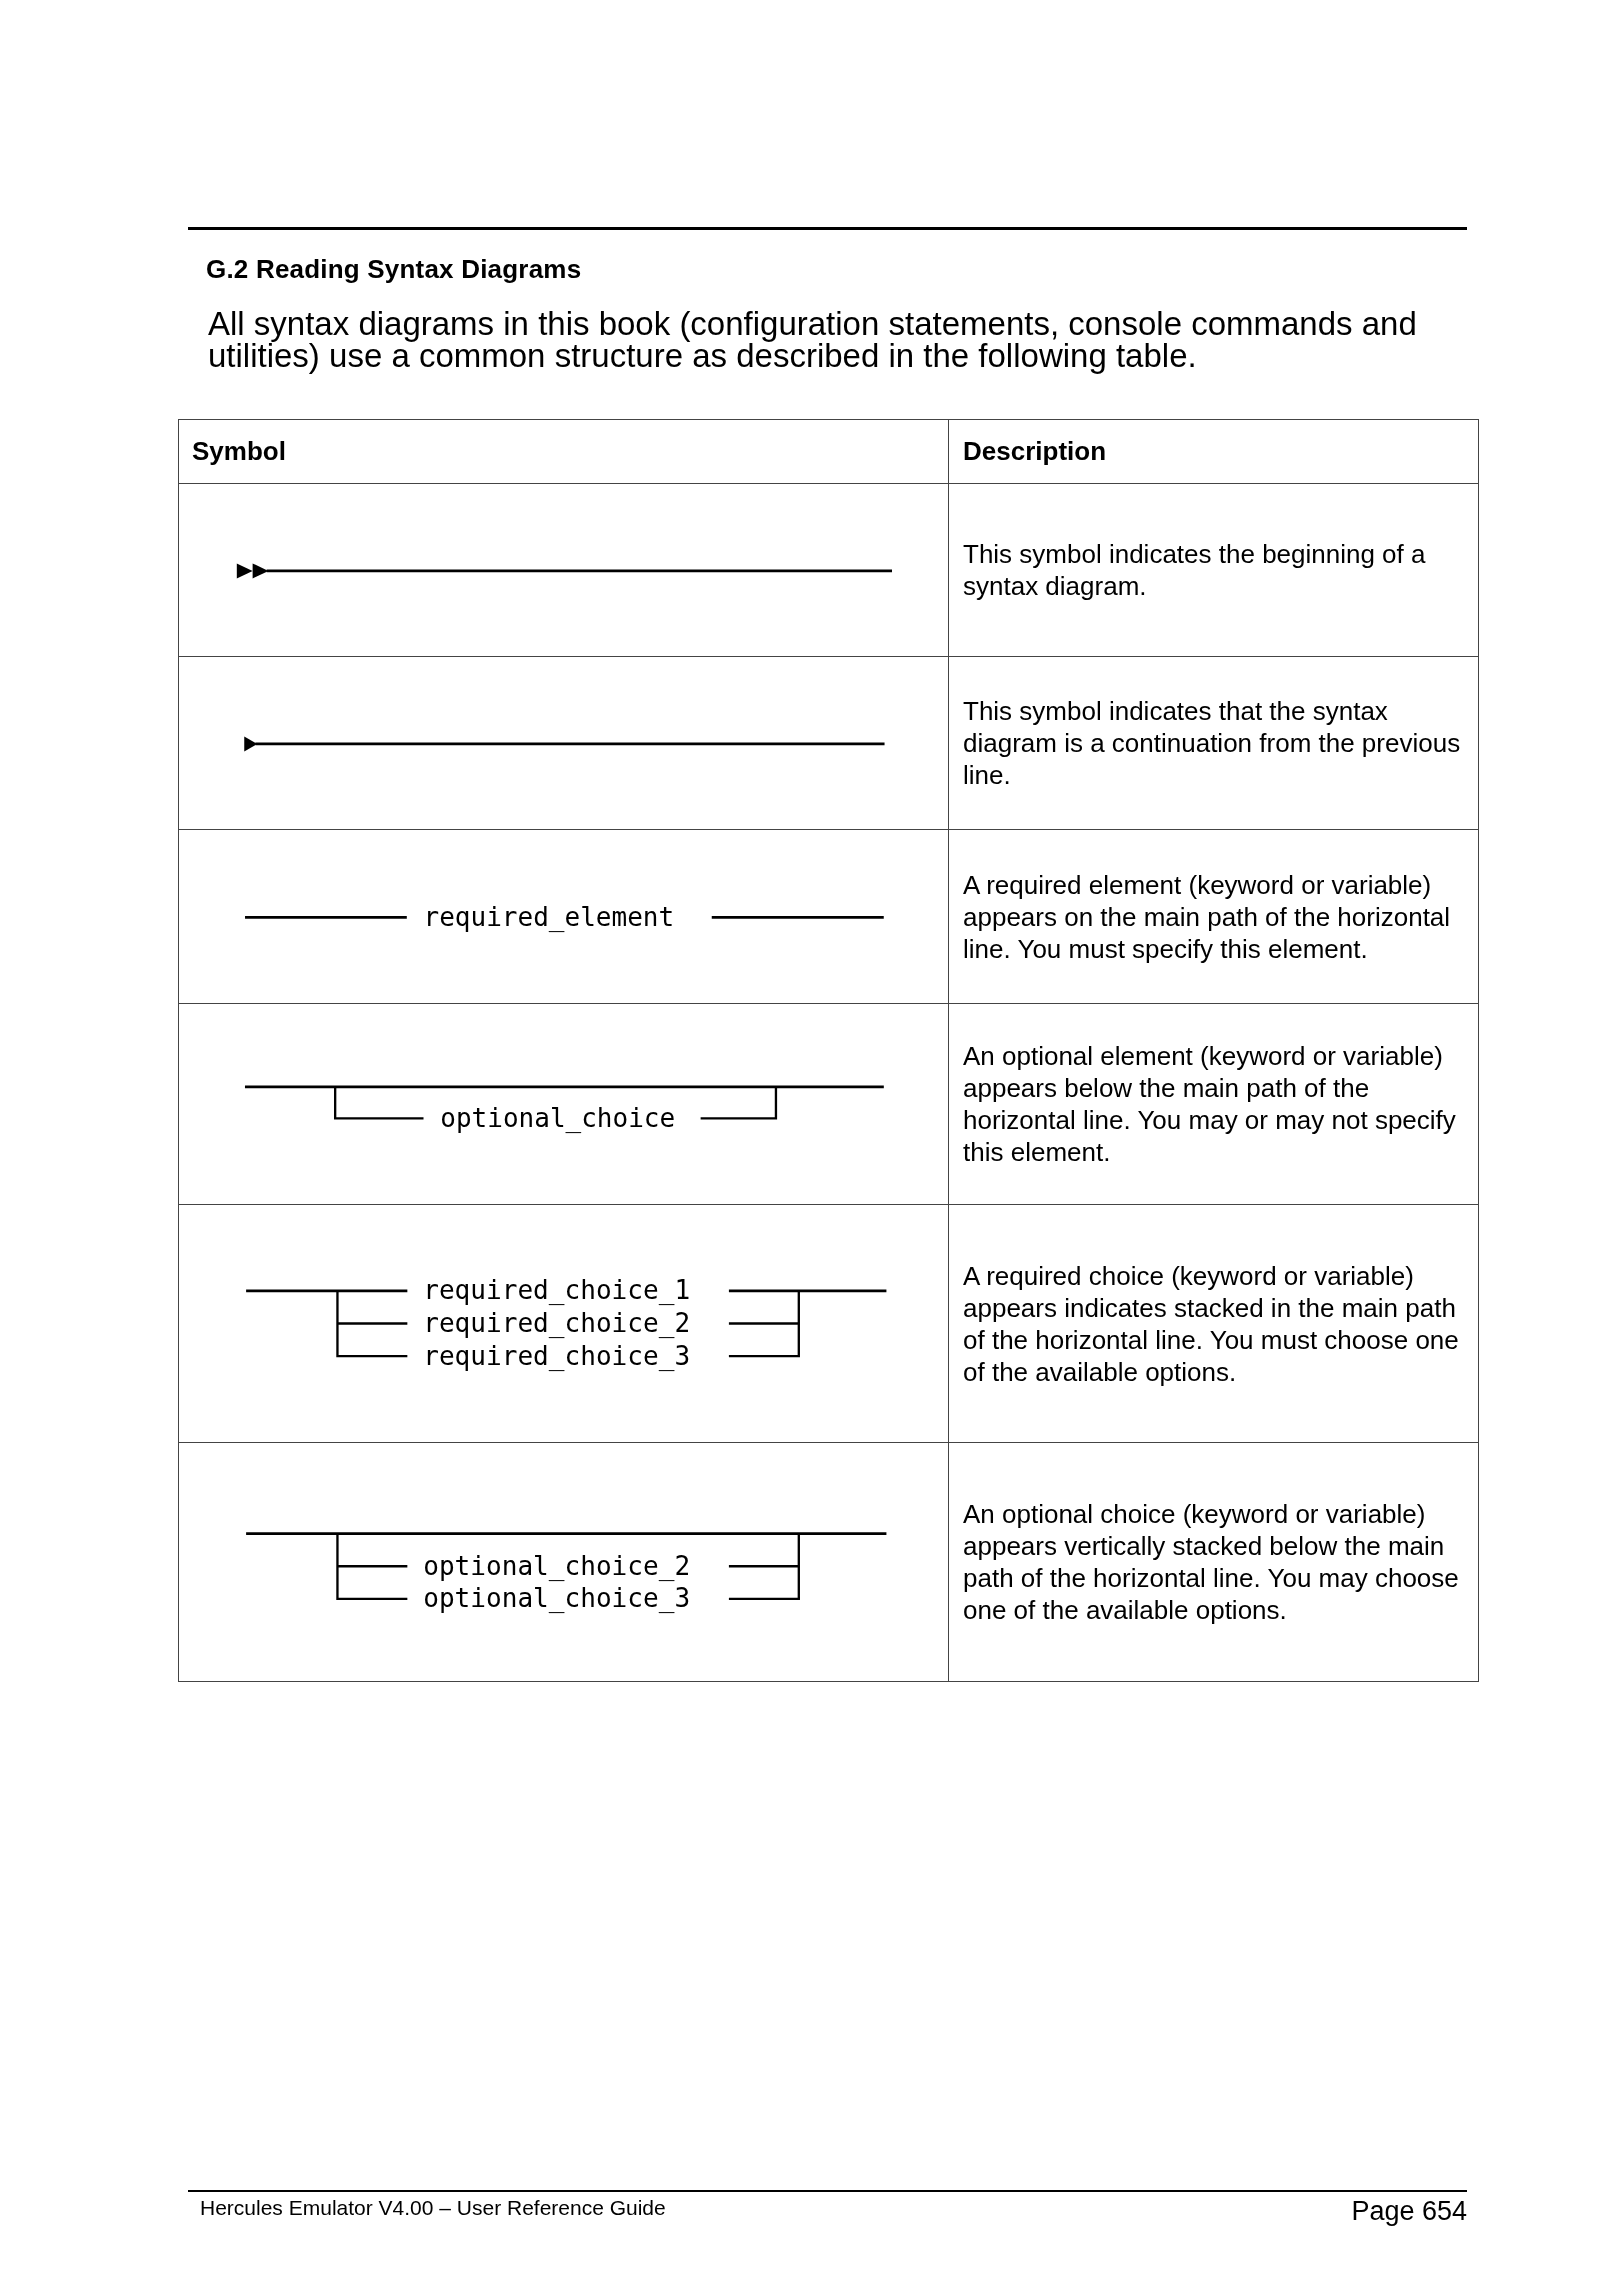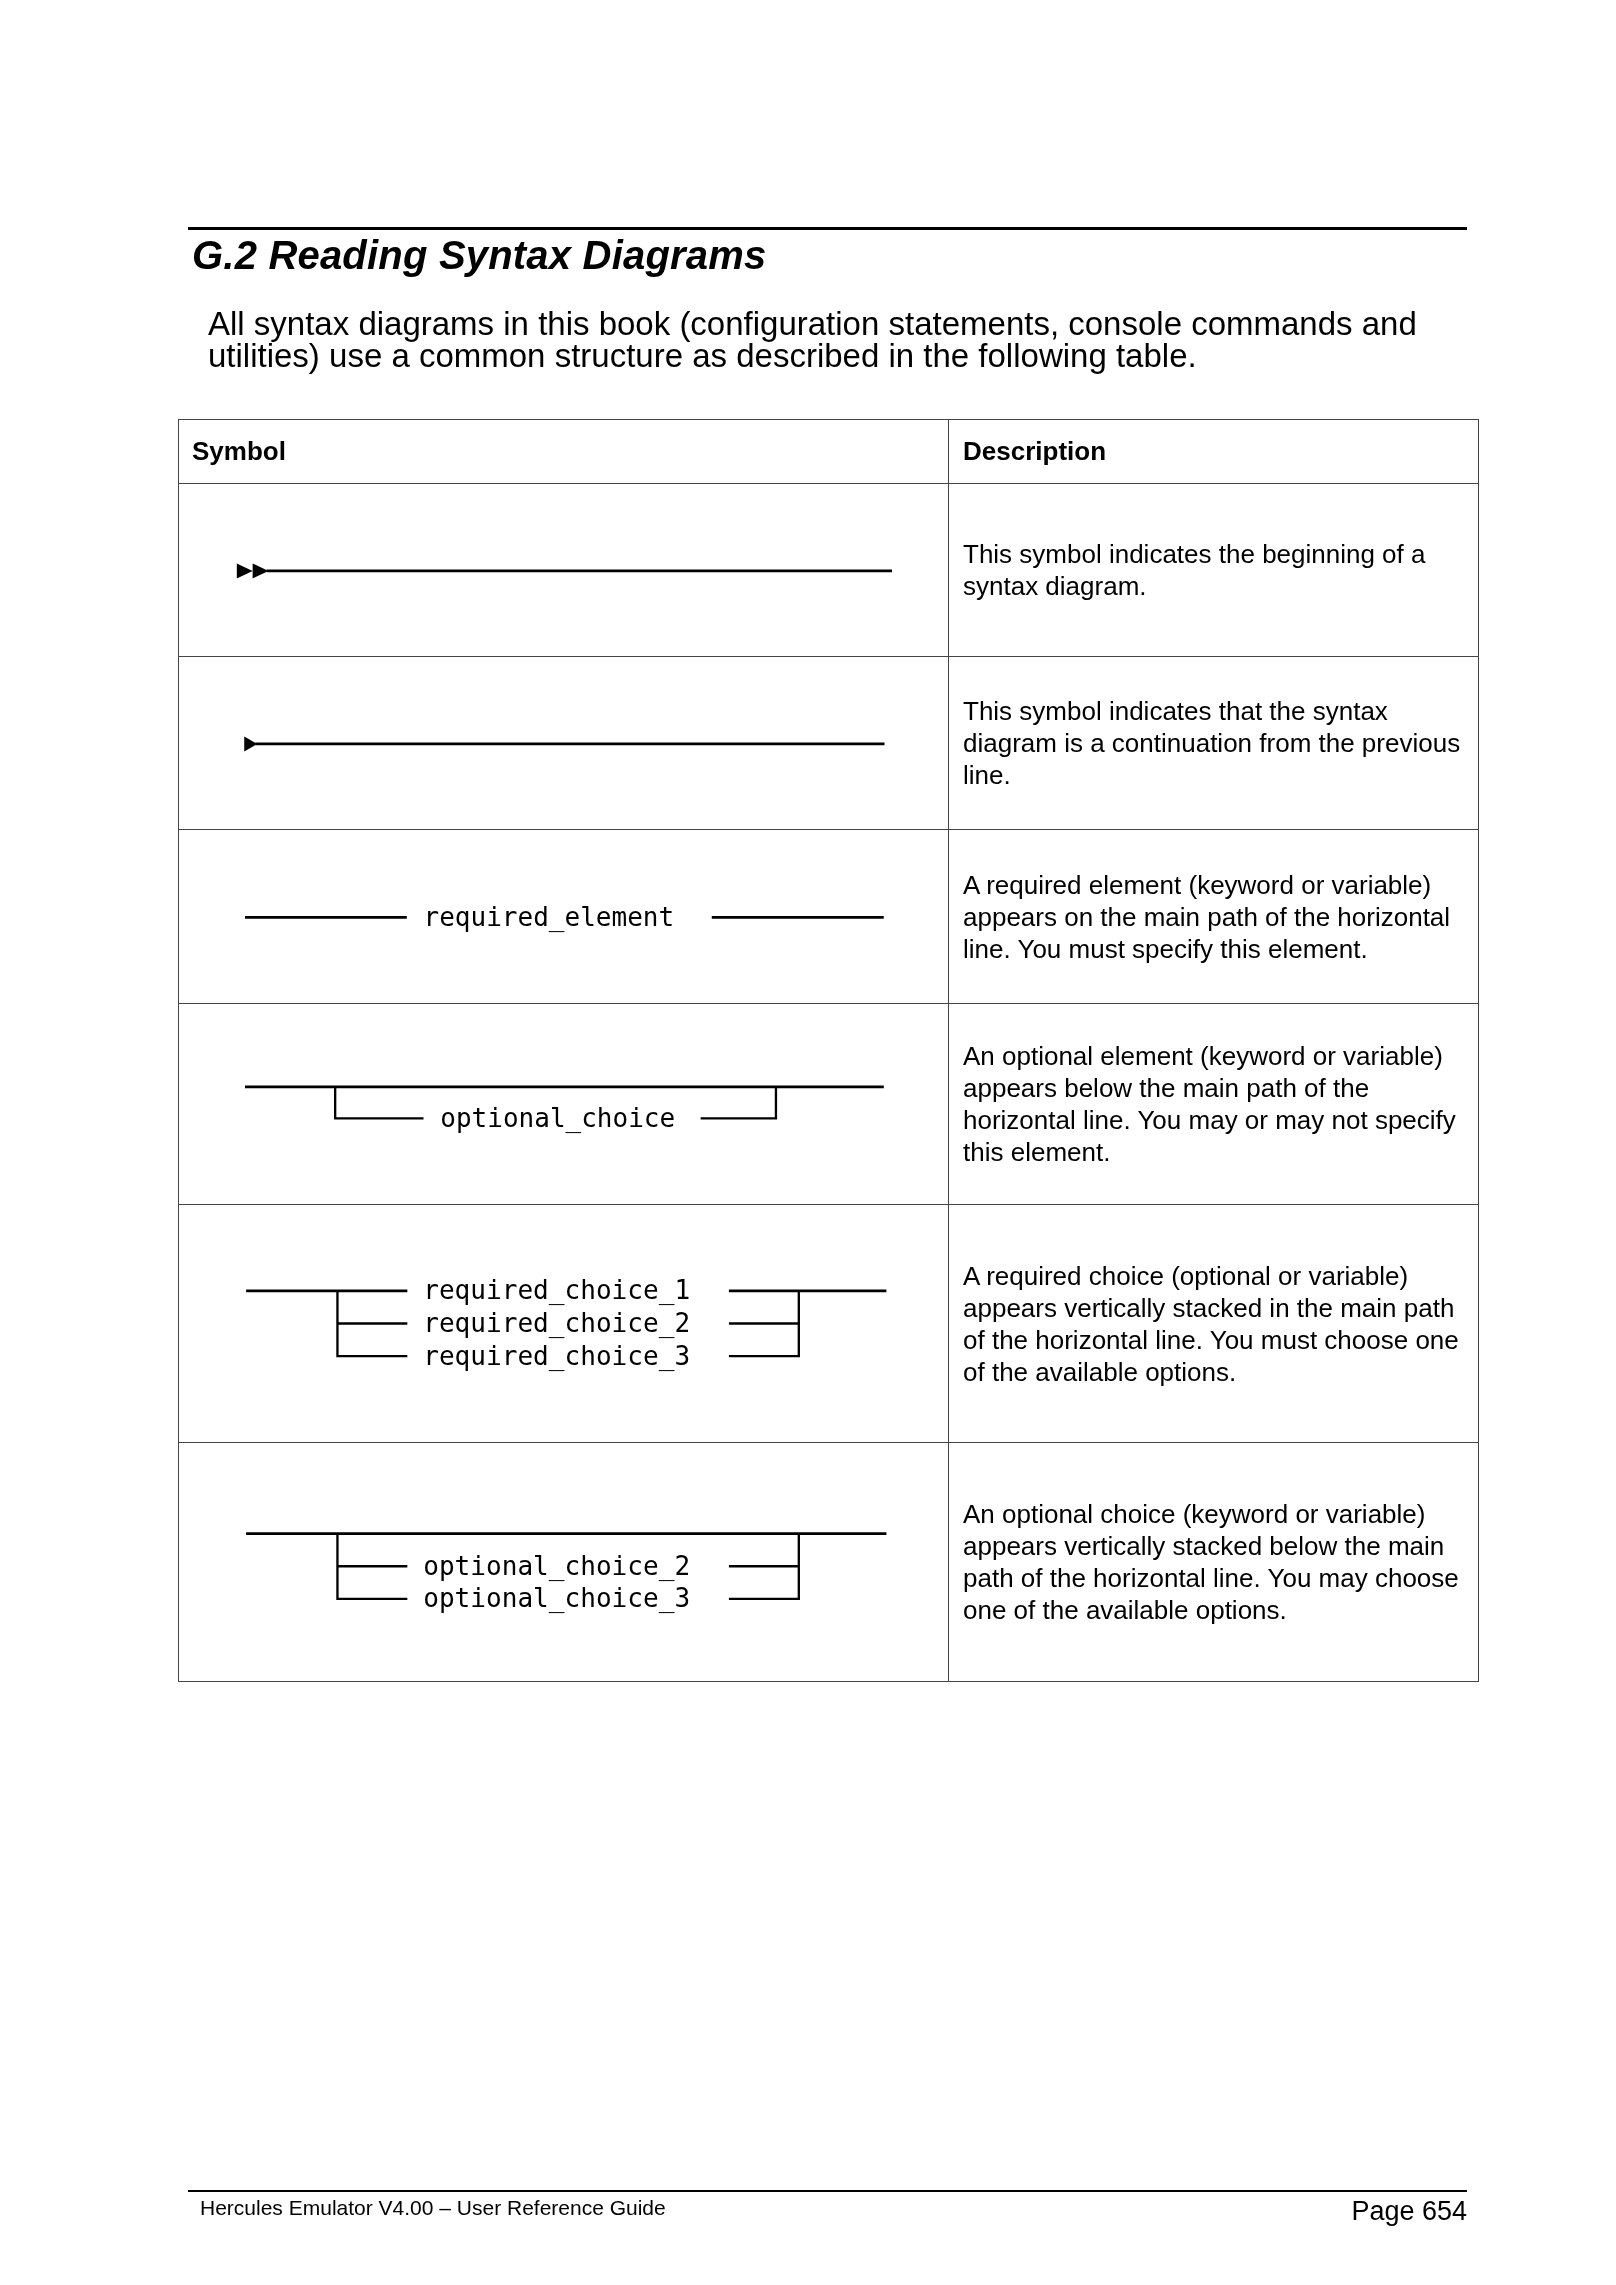--- a/index.html
+++ b/index.html
@@ -1,21 +1,21 @@
 <!DOCTYPE html>
 <html style="font-size:15px"><head>
 <meta charset="utf-8">
 <style>
   html, body { margin:0; padding:0; background:#ffffff; }
   body { width:1616px; height:2286px; position:relative; overflow:hidden;
          font-family:"Liberation Sans", sans-serif; color:#000; }
   .rule { position:absolute; background:#000; }
   #top-rule { left:188px; top:227px; width:1279px; height:2.8px; }
-  #heading { position:absolute; left:192px; top:233px; margin:0;
-             font-size:40px; font-weight:bold; line-height:45px; letter-spacing:0.2px;font-style:italic; }
+  #heading { position:absolute; left:192px; top:233px; margin:14px;
+             font-size:26px; font-weight:bold; line-height:45px; letter-spacing:0.2px; }
   #intro { position:absolute; left:192px; top:292px; width:1277px; margin:16px;
            font-size:33px; line-height:32px; }
   #syntax-table { position:absolute; left:178px; top:419px; width:1300px;
                   border-collapse:collapse; table-layout:fixed;border-radius:24px; }
   #syntax-table td, #syntax-table th { border:1.9px solid #444; padding:0; vertical-align:middle; }
   #syntax-table th { height:63px; text-align:left; font-size:26px; font-weight:bold; }
   th.c1 { padding-left:13px !important; }
   th.c2, td.desc { padding-left:14px !important; padding-right:9.3px !important; }
   col.sym { width:770px; } col.dsc { width:530px; }
   td.desc { font-size:26px; line-height:32px; }
@@ -97,21 +97,21 @@
         <polyline points="170,92 170,162 245,162" fill="none" stroke="#000" stroke-width="2.5"></polyline>
         <line x1="170" y1="127" x2="245" y2="127" stroke="#000" stroke-width="2.5"></line>
         <text x="262" y="101" class="mono">required_choice_1</text>
         <text x="262" y="136" class="mono">required_choice_2</text>
         <text x="262" y="171" class="mono">required_choice_3</text>
         <line x1="590" y1="92" x2="759" y2="92" stroke="#000" stroke-width="3"></line>
         <polyline points="590,162 665,162 665,92" fill="none" stroke="#000" stroke-width="2.5"></polyline>
         <line x1="590" y1="127" x2="665" y2="127" stroke="#000" stroke-width="2.5"></line>
       </svg>
     </td>
-    <td class="desc">A required choice (optional or variable) appears vertically stacked in the main path of the horizontal line. You must choose one of the available options.</td>
+    <td class="desc">A required choice (keyword or variable) appears indicates stacked in the main path of the horizontal line. You must choose one of the available options.</td>
   </tr>
 
   <tr style="height:239px">
     <td class="sym">
       <svg width="768" height="237" viewBox="0 0 824 254">
         <line x1="72" y1="96" x2="759" y2="96" stroke="#000" stroke-width="3"></line>
         <polyline points="170,96 170,166 245,166" fill="none" stroke="#000" stroke-width="2.5"></polyline>
         <line x1="170" y1="131" x2="245" y2="131" stroke="#000" stroke-width="2.5"></line>
         <text x="262" y="140" class="mono">optional_choice_2</text>
         <text x="262" y="175" class="mono">optional_choice_3</text>

